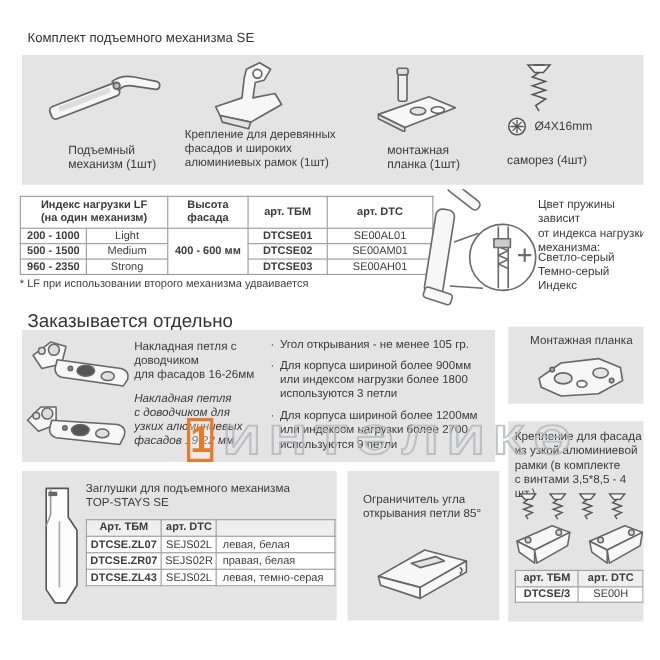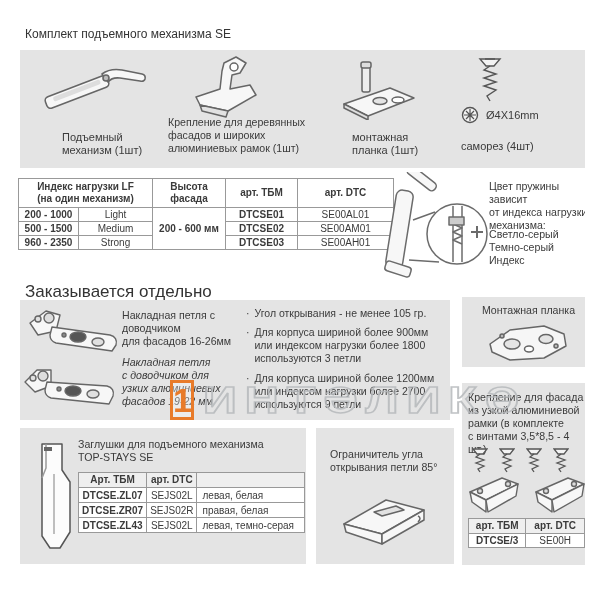--- a/index.html
+++ b/index.html
@@ -131,38 +131,39 @@
         <div class="b">(на один механизм)</div>
       </th>
       <th class="pre">Высота
 фасада</th>
       <th>арт. ТБМ</th>
       <th>арт. DTC</th>
     </tr>
     <tr>
       <td class="b">200 - 1000</td>
       <td>Light</td>
-      <td class="b" rowspan="3">200 - 600 мм</td>
+      <td class="b" rowspan="3">400 - 600 мм</td>
       <td class="b">DTCSE01</td>
       <td class="muted">SE00AL01</td>
     </tr>
     <tr>
       <td class="b">500 - 1500</td>
       <td>Medium</td>
       <td class="b">DTCSE02</td>
       <td class="muted">SE00AM01</td>
     </tr>
     <tr>
       <td class="b">960 - 2350</td>
       <td>Strong</td>
       <td class="b">DTCSE03</td>
       <td class="muted">SE00AH01</td>
     </tr>
   </tbody>
     </table>
+  <div class="footnote">* LF при использовании второго механизма удваивается</div>
 
   <div class="abs" style="left:383px; top:172px;">
     <svg width="112" height="118" viewBox="0 0 112 118">
       <g fill="#f7f7f7" stroke="#6b6b6b" stroke-width="1.5" stroke-linejoin="round">
         <rect x="22" y="2" width="34" height="9" rx="4" transform="rotate(38 39 6)"></rect>
         <rect x="8" y="18" width="17" height="78" rx="6" transform="rotate(9 16 57)"></rect>
         <rect x="2" y="92" width="26" height="10" rx="3" transform="rotate(18 15 97)"></rect>
         <line x1="30" y1="48" x2="52" y2="40" fill="none"></line>
         <line x1="26" y1="88" x2="56" y2="90" fill="none"></line>
         <circle cx="74" cy="62" r="30" fill="#fff"></circle>

